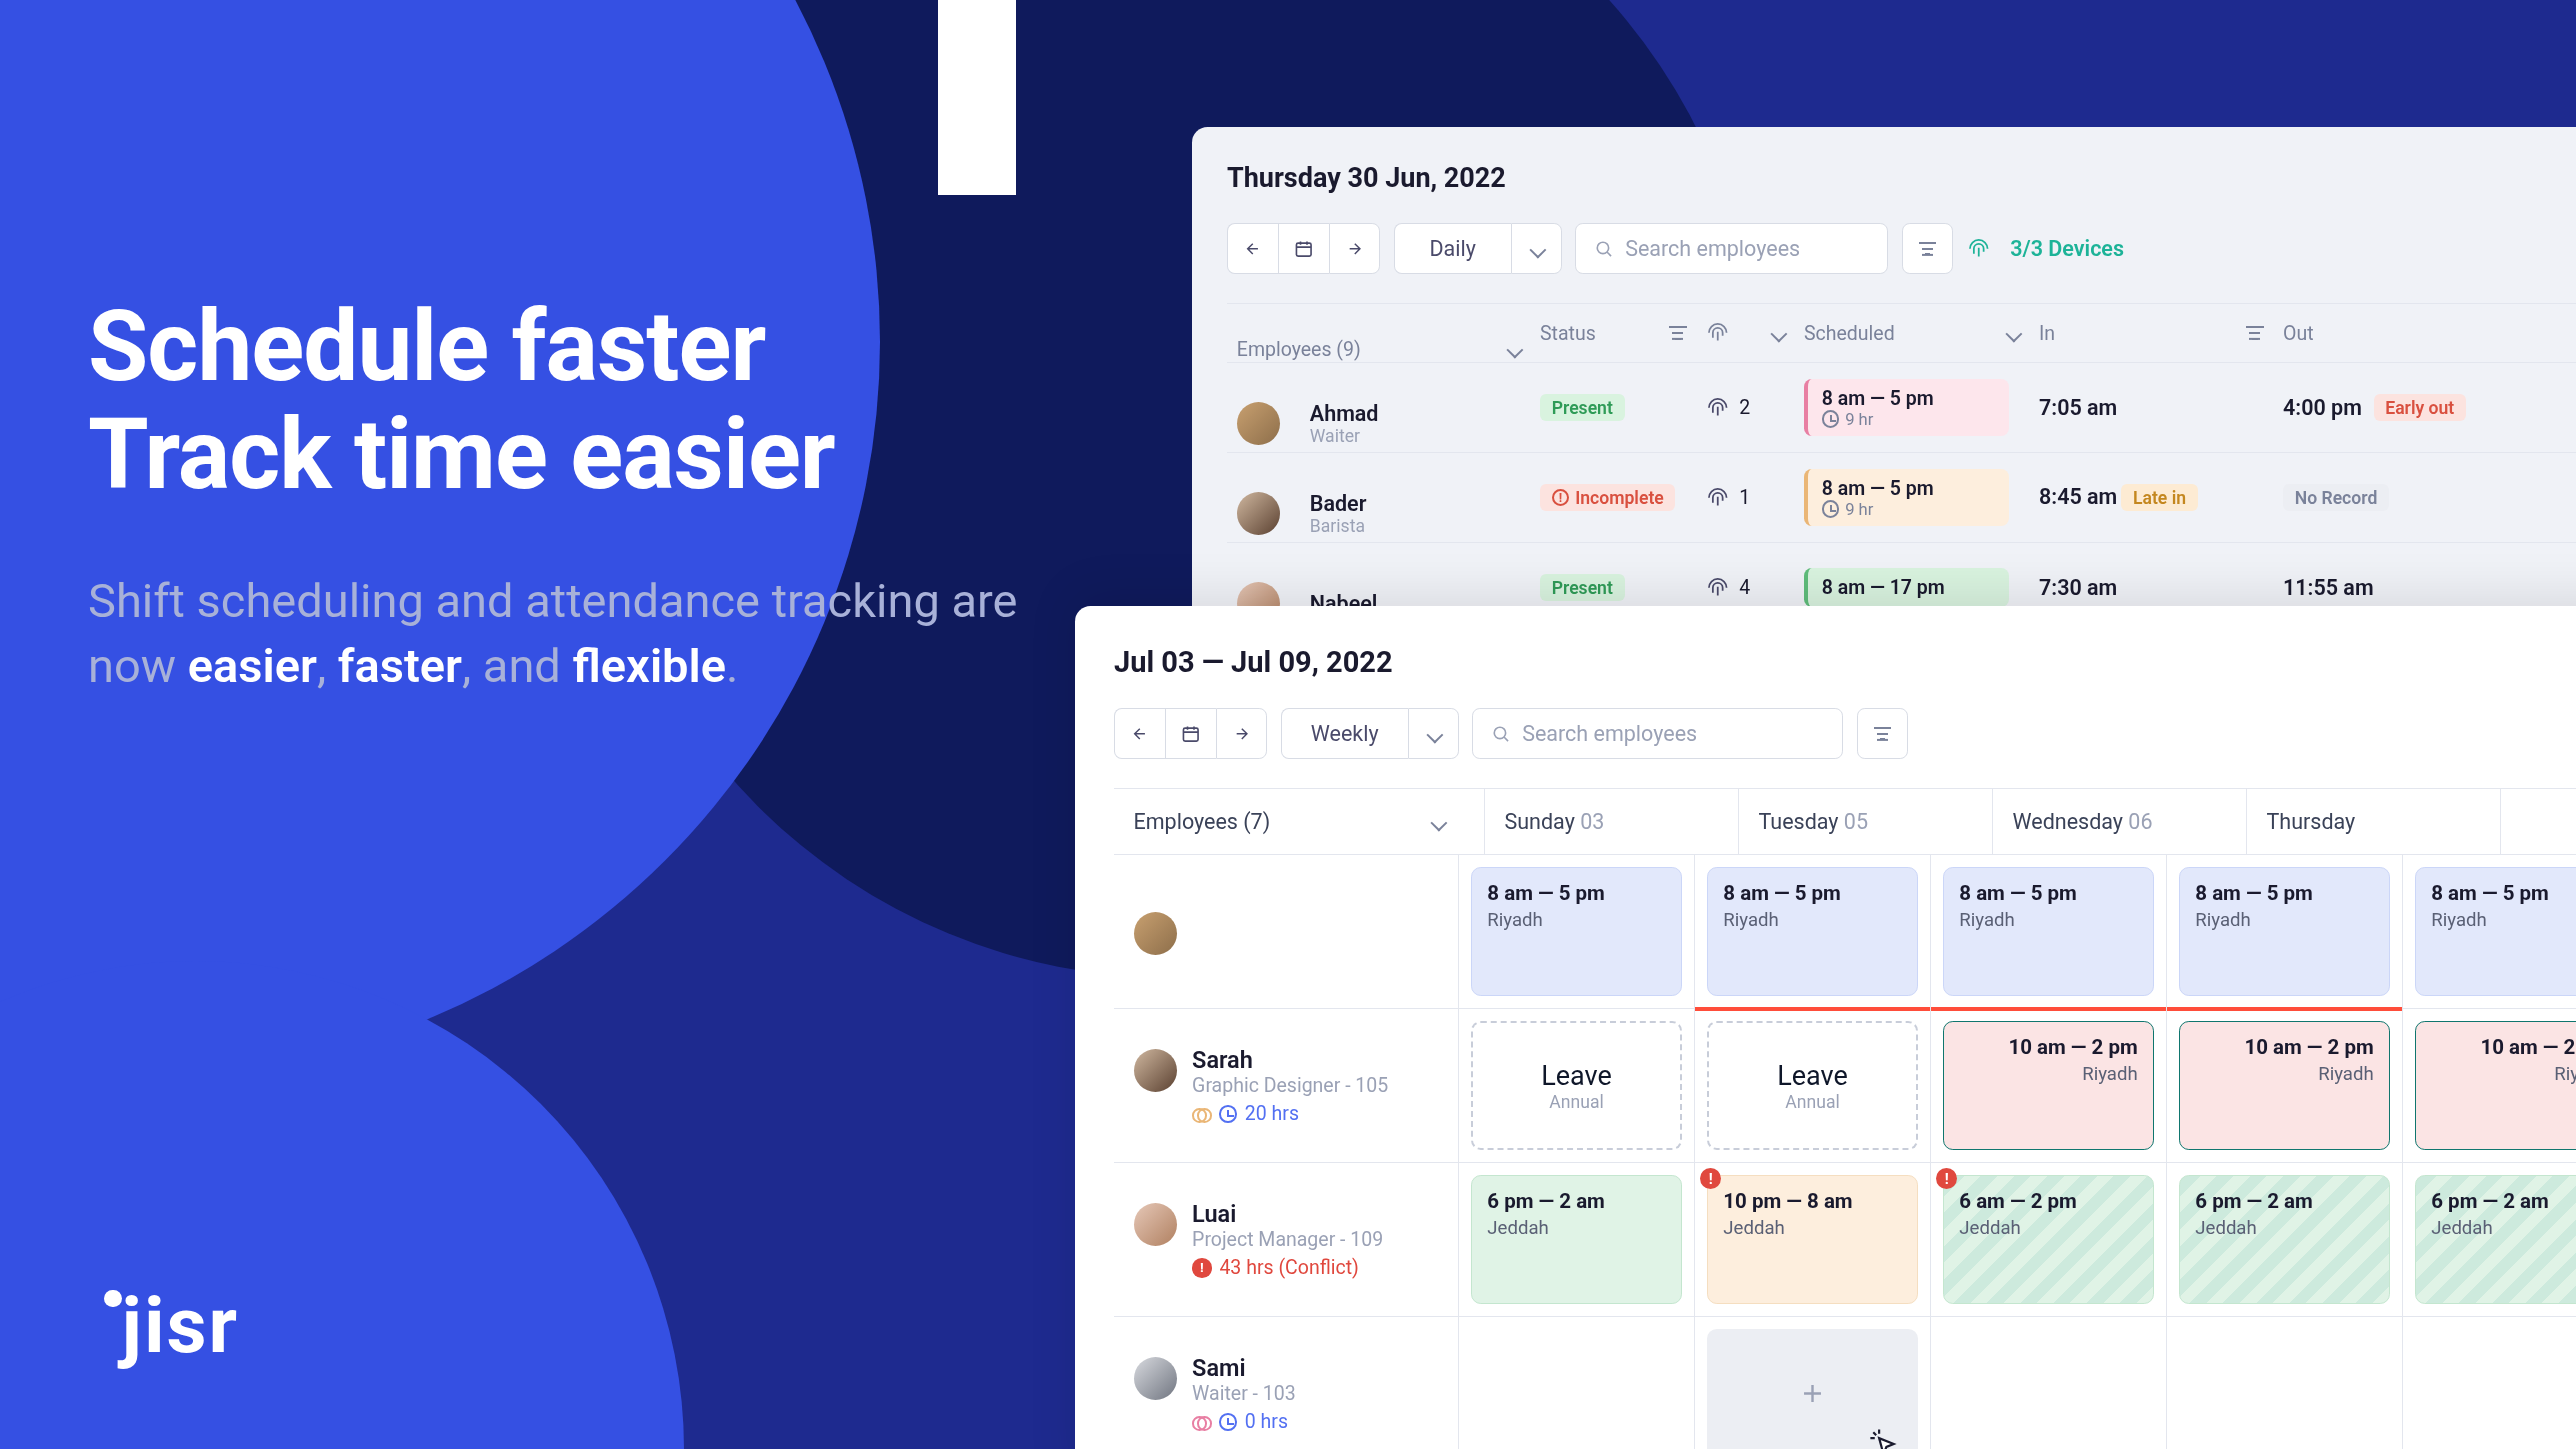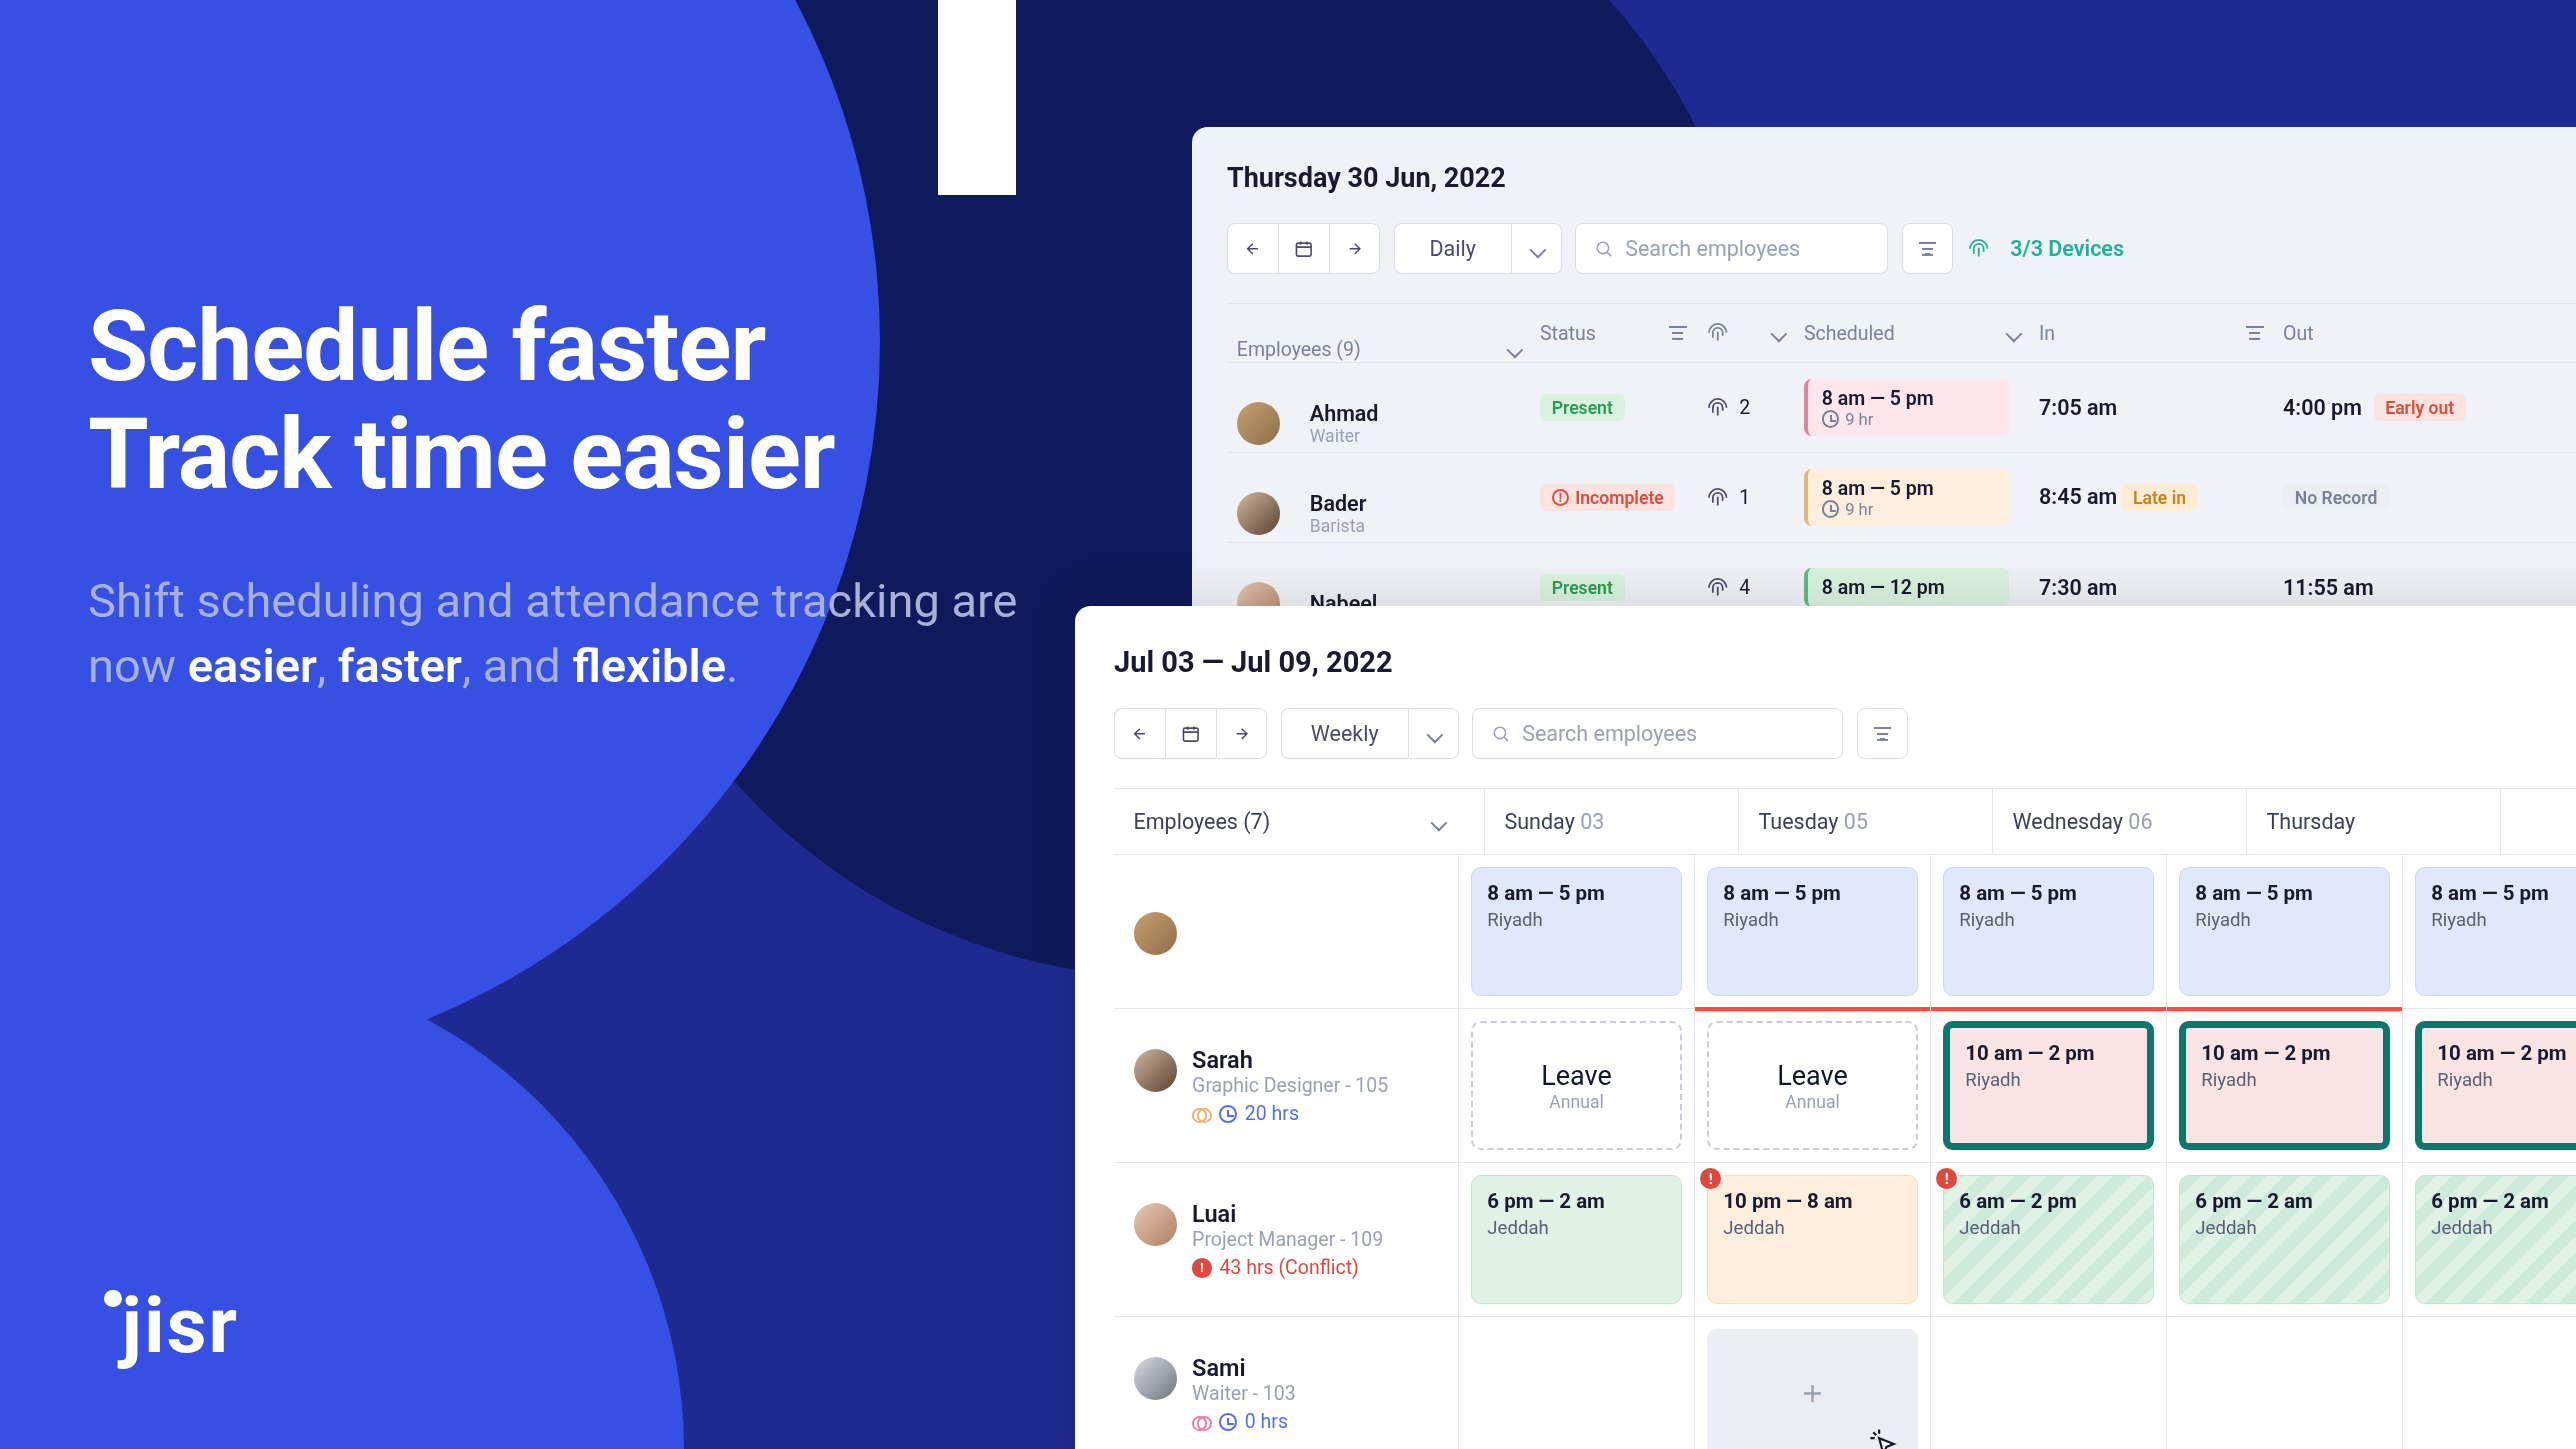--- a/index.html
+++ b/index.html
@@ -138,21 +138,21 @@
 .linkicon { display: inline-block; width: 19.5px; height: 11.7px; position: relative; color: #e87fa3;}
 .linkicon::before, .linkicon::after { content: ''; position: absolute; width: 10.7px; height: 10.7px; border: 2px solid currentColor; border-radius: 50%; top: 0; }
 .linkicon::before { left: 0; }
 .linkicon::after { right: 0; }
 .linkicon.orange { color: #eab676; }
 .clock { display:inline-block; width: 17.6px; height: 17.6px; border: 2px solid currentColor; border-radius: 50%; position: relative; }
 .clock::after { content:''; position:absolute; width: 4.9px; height: 4.9px; border-left: 2px solid currentColor; border-bottom: 2px solid currentColor; top: 2.9px; left: 5.9px; }
 
 .shift { border-radius: 9.8px; padding: 13.7px 15.6px; height: 100%; position: relative; }
 .shift.blue { background: #e2e8fb; border: 1px solid #cbd6f8; }
-.shift.red { background: #fbe4e4; border: 7px solid #0f766e; }
+.shift.red { background: #fbe4e4; border: 1px solid #0f766e; text-align: right; }
 .shift.green { background: #e0f3e6; border: 1px solid #c4e6cf; }
 .shift.green.striped { background: repeating-linear-gradient(-45deg, #e0f3e6, #e0f3e6 11.7px, #cdeadd 11.7px, #cdeadd 23.5px); }
 .shift.orange { background: #fdeedd; border: 1px solid #f5dec0; }
 .shift .stime { font-size: 20.5px; font-weight: 700; color: #1a1a2e; }
 .shift .sloc { font-size: 18.6px; color: #5a6075; margin-top: 3.9px; }
 .leave { border: 2px dashed #c8cdd9; border-radius: 9.8px; height: 100%; display: flex; flex-direction: column; align-items: center; justify-content: center; }
 .leave .lt { font-size: 27px; font-weight: 400; color: #0f172a; }
 .leave .ls { font-size: 17.6px; color: #9aa1b5; }
 .addshift { background: #eceef3; border-radius: 9.8px; height: 100%; display: flex; align-items: center; justify-content: center; color: #9aa1b5; font-size: 37px; }
 .cursor { position: absolute; right: 29px; bottom: 9.8px; }
@@ -350,21 +350,21 @@
           </div>
     <div class="col-status"><span class="pill present">Present</span></div>
     <div class="col-fp">
             <svg class="fp" style="color:#4a4a6a" viewBox="0 0 24 24">
               <path d="M12 3a9 9 0 00-9 9M12 3a9 9 0 019 9M7 12a5 5 0 0110 0v3M12 7a5 5 0 00-5 5v5M12 11v9"></path>
             </svg>
             <span class="fpnum">4</span>
           </div>
     <div class="col-sched">
             <div class="sched-pill green">
-      <div class="time">8 am — 12 pm</div>
+      <div class="time">8 am — 17 pm</div>
 
     </div>
           </div>
     <div class="col-in"><span class="timeval">7:30 am</span> </div>
     <div class="col-out">
             <span class="timeval">11:55 am</span> 
           </div>
   </div>
       </div>
   </div>

